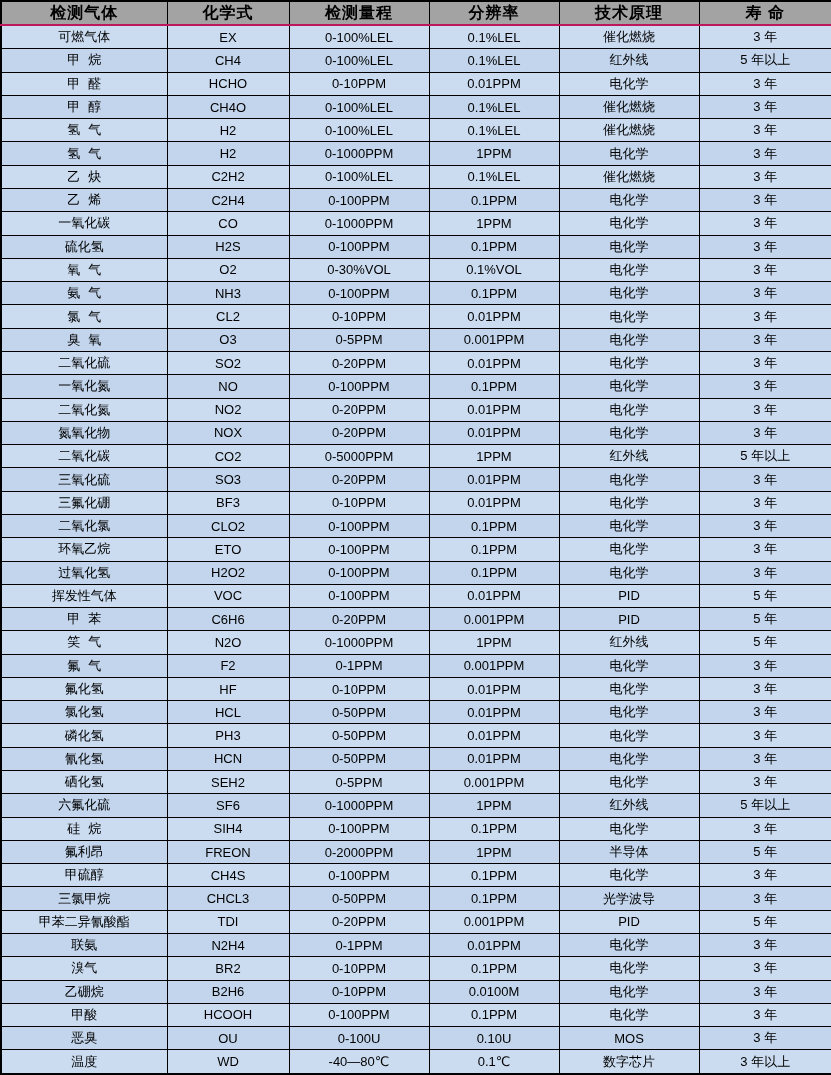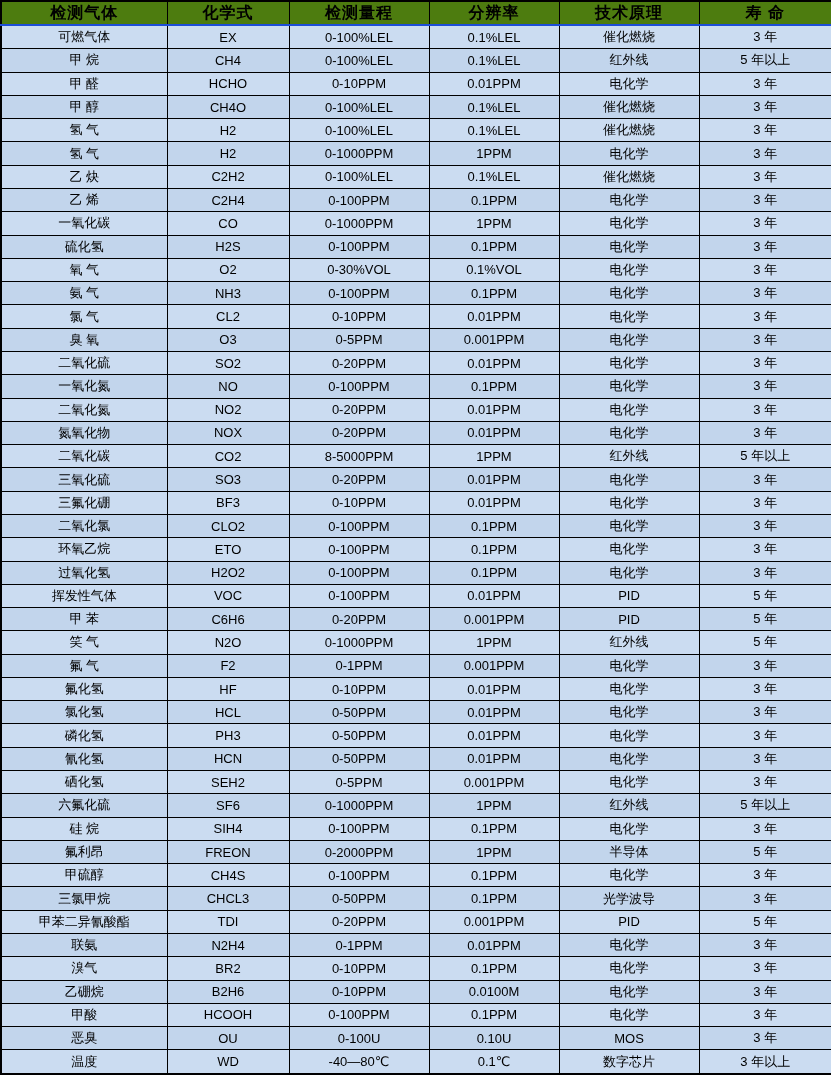--- a/index.html
+++ b/index.html
@@ -15,34 +15,34 @@
   table.spec th, table.spec td {
     border: 1px solid #000000;
     text-align: center;
     vertical-align: middle;
     padding: 0 2px;
     overflow: hidden;
     white-space: nowrap;
     color: #000000;
   }
   table.spec thead th {
-    background: #4d7c0f;
+    background: #a3a3a3;
     font-weight: bold;
     font-size: 16px;
     height: 22px;
-    border-bottom: 2px solid #1d4ed8;
+    border-bottom: 2px solid #be185d;
     letter-spacing: 1px;
   }
   table.spec tbody td {
     font-size: 13px;
     height: 21px;
   }
   table.spec tbody tr:nth-child(odd) td { background: #cbdcf1; }
   table.spec tbody tr:nth-child(even) td { background: #c2d5ec; }
-  td.gas { font-size: 14px; }
+  td.gas { font-size: 14px; font-family: Liberation Mono, monospace; }
 </style>
 </head>
 <body>
 
 <div id="page">
   <table class="spec">
     <colgroup>
       <col style="width:166px">
       <col style="width:122px">
       <col style="width:140px">
@@ -201,21 +201,21 @@
           <td class="gas">氮氧化物</td>
           <td>NOX</td>
           <td>0-20PPM</td>
           <td>0.01PPM</td>
           <td>电化学</td>
           <td>3 年</td>
         </tr>
         <tr>
           <td class="gas">二氧化碳</td>
           <td>CO2</td>
-          <td>8-5000PPM</td>
+          <td>0-5000PPM</td>
           <td>1PPM</td>
           <td>红外线</td>
           <td>5 年以上</td>
         </tr>
         <tr>
           <td class="gas">三氧化硫</td>
           <td>SO3</td>
           <td>0-20PPM</td>
           <td>0.01PPM</td>
           <td>电化学</td>

